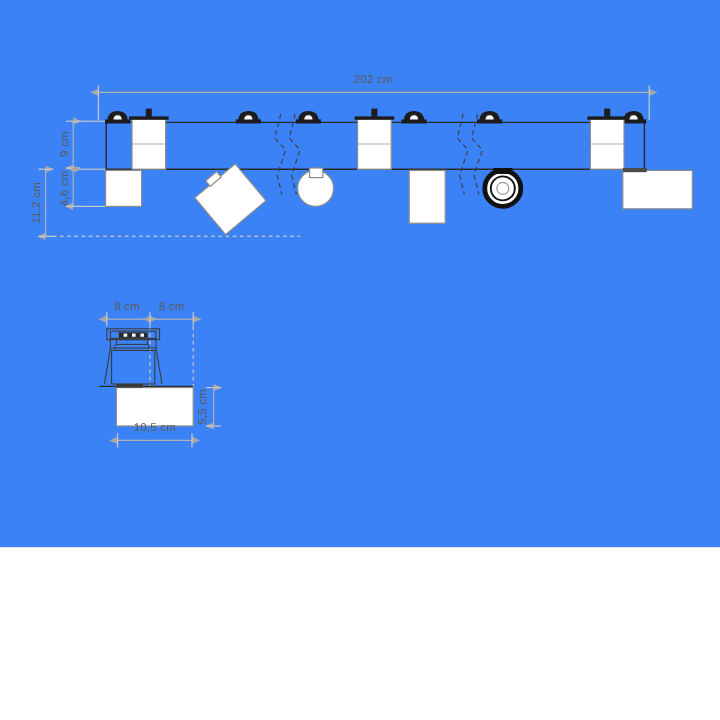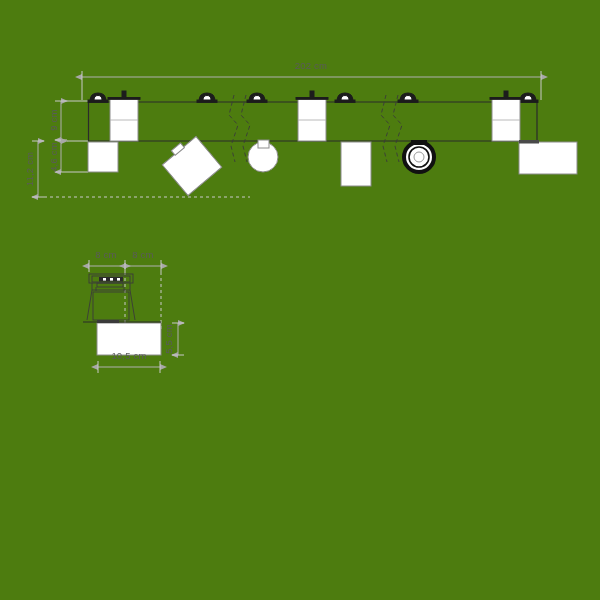--- a/index.html
+++ b/index.html
@@ -9,22 +9,22 @@
   }
   body {
     width: 600px;
     height: 600px;
     font-family: "Liberation Sans", sans-serif;
     overflow: hidden;
   }
   #sheet {
     position: relative;
     width: 600px;
-    height: 600px;
-    background: #4d7c0f;
+    height: 456px;
+    background: #3b82f6;
   }
   svg#drawing {
     position: absolute;
     left: 0;
     top: 0;
     width: 600px;
     height: 600px;
     display: block;
   }
   .dim-text {

